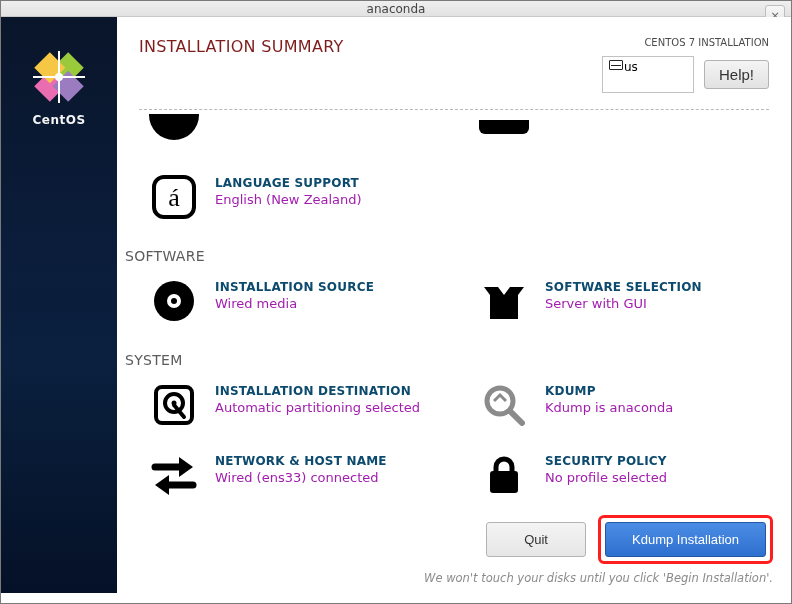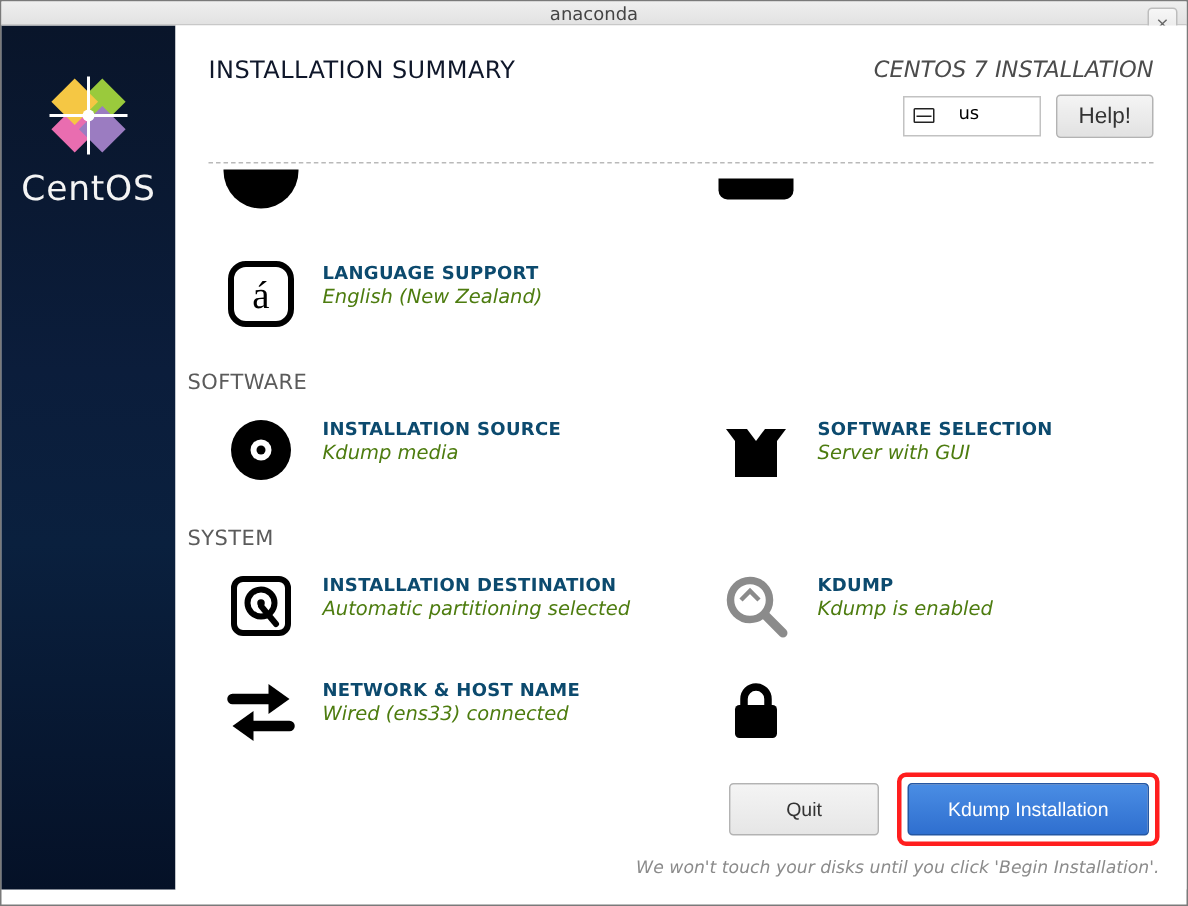--- a/index.html
+++ b/index.html
@@ -6,39 +6,39 @@
   html, body { width: 792px; height: 604px; overflow: hidden; }
   body { font-family: "DejaVu Sans", "Liberation Sans", Arial, sans-serif; background: #2b2b2b; }
 
   .window { width: 792px; height: 604px; border: 1px solid #7a7a7a; background: #fff; position: relative; }
   .titlebar { height: 16px; background: linear-gradient(#efefef,#e2e2e2); border-bottom: 1px solid #c8c8c8; display:flex; align-items:center; justify-content:center; position:relative; }
   .titlebar .title { font-size: 12px; color:#444; }
   .titlebar .close { position:absolute; right:6px; top:4px; width:20px; height:20px; border:1px solid #bdbdbd; border-radius:3px; background: linear-gradient(#f7f7f7,#e6e6e6); display:flex; align-items:center; justify-content:center; font-size:11px; color:#666; cursor:pointer;}
   .body { display:flex; height: calc(604px - 28px); }
   .sidebar { width: 116px; height: 100%; background: linear-gradient(180deg,#09152a 0%,#0b1d3b 40%,#0a203e 60%,#051127 100%); display:flex; flex-direction:column; align-items:center; padding-top:32px; }
   .sidebar svg { display:block; }
-  .sidebar .name { color:#f4f4f4; font-weight:normal; font-size:23px; margin-top:8px; letter-spacing:.5px;}
+  .sidebar .name { color:#f4f4f4; font-weight:bold; font-size:12px; margin-top:8px; letter-spacing:.5px;}
   .main { flex:1; position:relative; background:#fff; display:flex; flex-direction:column; }
   .header { padding: 20px 22px 10px 22px; display:flex; justify-content:space-between; align-items:flex-start;}
-  .page-title { font-size: 16px; color:#0f172a; letter-spacing:.3px;}
+  .page-title { font-size: 16px; color:#7f1d1d; letter-spacing:.3px;}
   .topright { text-align:right; }
-  .brand { font-size: 15px; color:#4b4b4b; margin-bottom:8px; display:block;font-style:italic;}
+  .brand { font-size: 10px; color:#4b4b4b; margin-bottom:8px; display:block;}
   .toprow { display:flex; justify-content:flex-end; gap:10px; align-items:center;}
-  .kb { border:1px solid #c2c2c2; background:#fff; padding:3px 6px 8px 6px; font-size:12px; display:flex; align-items:flex-end; gap:16px; min-width:92px;}
+  .kb { border:1px solid #c2c2c2; background:#fff; padding:3px 6px 18px 6px; font-size:12px; display:flex; align-items:flex-start; gap:1px; min-width:92px;}
   .kb-ico { display:inline-block; width:14px; height:10px; border:1px solid #222; border-radius:1px; position:relative;}
   .kb-ico::before{content:"";position:absolute;left:1px;right:1px;top:1px;height:3px;border-bottom:1px solid #222;}
   .help-btn { border:1px solid #b3b3b3; background:linear-gradient(#f4f4f4,#e2e2e2); padding:5px 14px; font-size:15px; border-radius:3px; color:#333; cursor:pointer; min-width:56px;}
   .dashed { border-top:1px dashed #b9b9b9; margin: 6px 22px 0 22px;}
   .scroll { flex:1; overflow:hidden; padding: 0 10px 0 2px;}
   .spoke-row { display:flex; gap:30px; padding-left:30px; }
   .spoke { display:flex; align-items:flex-start; gap:16px; padding:10px 0; width: 300px; cursor:pointer;}
   .spoke .icon { width:50px; height:50px; flex:0 0 50px; display:flex; align-items:center; justify-content:center;}
   .spoke .texts { padding-top:4px;}
   .spoke .title { font-size:12px; font-weight:bold; color:#0c4a6e; letter-spacing:.2px;}
-  .spoke .sub { font-size:13px; font-style:italic; color:#4d7c0f; margin-top:2px;}
+  .spoke .sub { font-size:13px; color:#a21caf; margin-top:2px;}
   .cat { font-size:14px; color:#5b5b5b; padding:16px 0 2px 6px; letter-spacing:.3px;}
   .clipped-icon { width:50px; height:26px; overflow:hidden; border-radius:0 0 25px 25px; background:#000;}
   .footer { padding: 8px 18px 8px 18px; text-align:right; }
   .btnrow { display:flex; justify-content:flex-end; gap:12px; align-items:center;}
   .btn { border:1px solid #b3b3b3; background:linear-gradient(#f4f4f4,#e6e6e6); padding:9px 26px; font-size:13px; border-radius:3px; color:#333; cursor:pointer; min-width:100px;}
   .btn-primary { background:linear-gradient(#4a8de4,#2f6fcf); border:1px solid #2457a3; color:#fff; min-width:150px;}
   .highlight-box { border:3px solid #ff1e1e; border-radius:6px; padding:4px; display:inline-block;}
   .hint { font-size:11.5px; font-style:italic; color:#8b8b8b; margin-top:7px;}
   .watermark { position:absolute; right:10px; bottom:4px; font-size:11px; color:#b6b6b6; font-style:italic; pointer-events:none;}
   .dim { opacity:.45; }
@@ -124,21 +124,21 @@
           <div class="spoke">
             <div class="icon">
               <svg width="48" height="48" viewBox="0 0 48 48">
                   <circle cx="24" cy="24" r="20" fill="#000"></circle>
                   <circle cx="24" cy="24" r="7" fill="#fff"></circle>
                   <circle cx="24" cy="24" r="3" fill="#000"></circle>
                 </svg>
             </div>
             <div class="texts">
               <div class="title">INSTALLATION SOURCE</div>
-              <div class="sub">Kdump media</div>
+              <div class="sub">Wired media</div>
             </div>
           </div>
           <div class="spoke">
             <div class="icon">
               <svg width="48" height="48" viewBox="0 0 48 48">
                   <path d="M10 18 L10 42 L38 42 L38 18 Z" fill="#000"></path>
                   <path d="M10 18 L4 10 L18 10 L24 18 Z" fill="#000"></path>
                   <path d="M38 18 L44 10 L30 10 L24 18 Z" fill="#000"></path>
                 </svg>
             </div>
@@ -169,21 +169,21 @@
           <div class="spoke">
             <div class="icon dim">
               <svg width="48" height="48" viewBox="0 0 48 48">
                   <circle cx="20" cy="20" r="13" fill="none" stroke="#000" stroke-width="5"></circle>
                   <path d="M30 30 L42 42" stroke="#000" stroke-width="6" stroke-linecap="round"></path>
                   <path d="M14 20 L20 14 L26 20" fill="none" stroke="#000" stroke-width="3"></path>
                 </svg>
             </div>
             <div class="texts">
               <div class="title">KDUMP</div>
-              <div class="sub">Kdump is enabled</div>
+              <div class="sub">Kdump is anaconda</div>
             </div>
           </div>
         </div>
 
         <div class="spoke-row">
           <div class="spoke">
             <div class="icon">
               <svg width="50" height="48" viewBox="0 0 50 48">
                   <path d="M6 16 L34 16" stroke="#000" stroke-width="7" stroke-linecap="round"></path>
                   <path d="M30 6 L44 16 L30 26 Z" fill="#000"></path>
@@ -195,20 +195,24 @@
               <div class="title">NETWORK &amp; HOST NAME</div>
               <div class="sub">Wired (ens33) connected</div>
             </div>
           </div>
           <div class="spoke">
             <div class="icon">
               <svg width="48" height="48" viewBox="0 0 48 48">
                   <rect x="10" y="20" width="28" height="22" rx="3" fill="#000"></rect>
                   <path d="M16 20 v-4 a8 8 0 0 1 16 0 v4" fill="none" stroke="#000" stroke-width="5"></path>
                 </svg>
+            </div>
+            <div class="texts">
+              <div class="title">SECURITY POLICY</div>
+              <div class="sub">No profile selected</div>
             </div>
           </div>
         </div>
 
       </div>
 
       <div class="footer">
         <div class="btnrow">
           <button class="btn">Quit</button>
           <span class="highlight-box">

